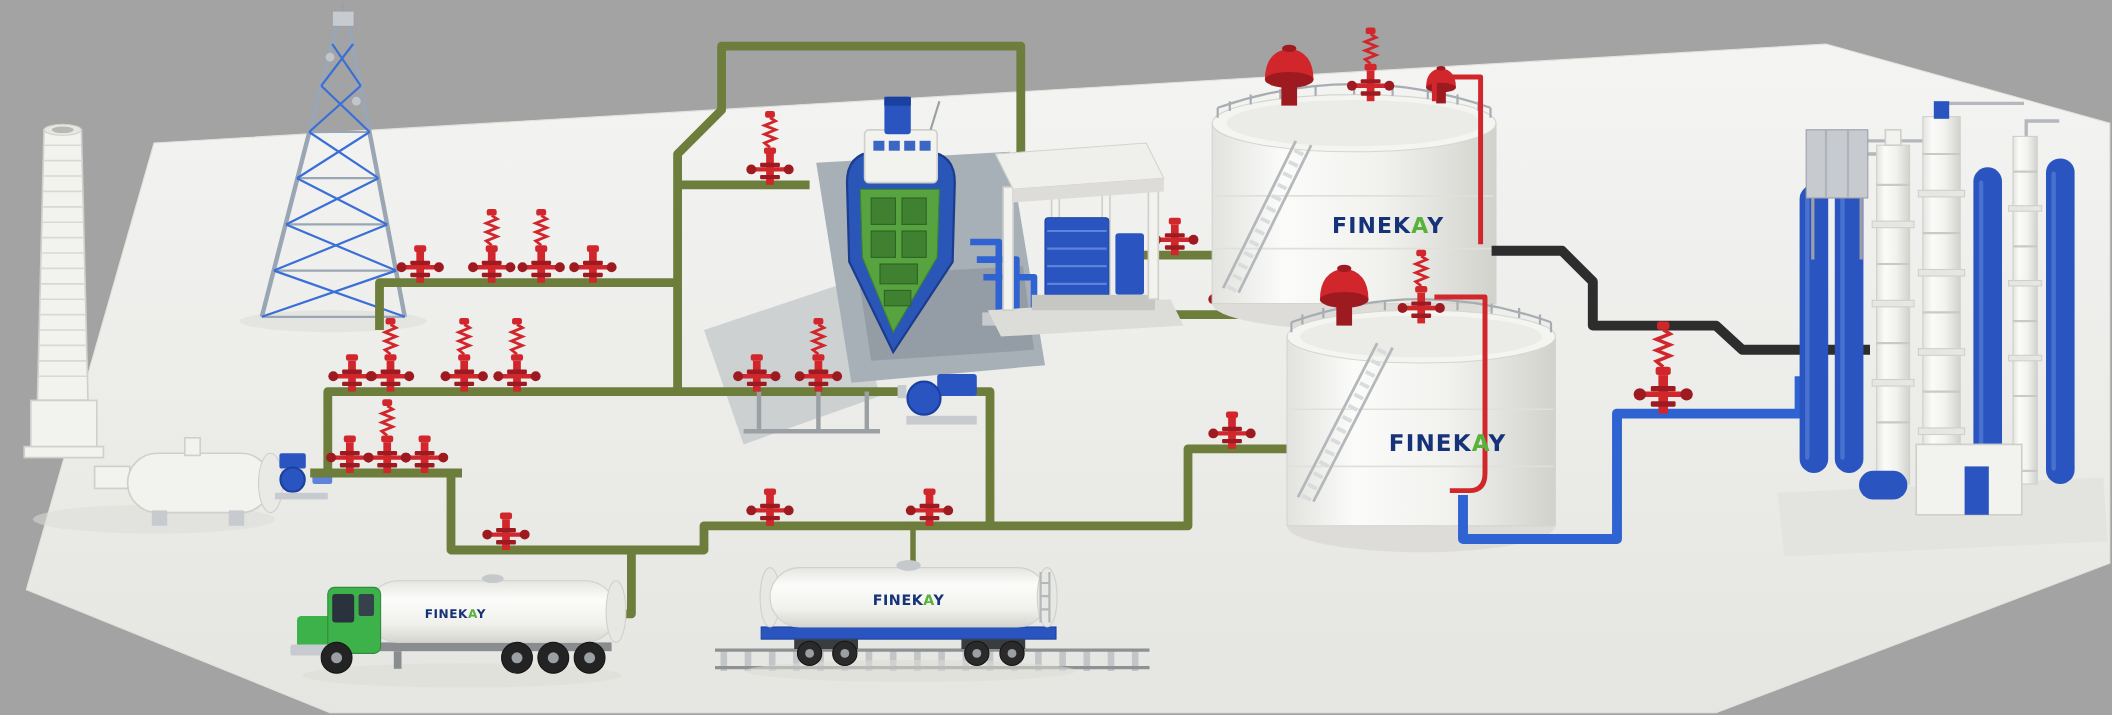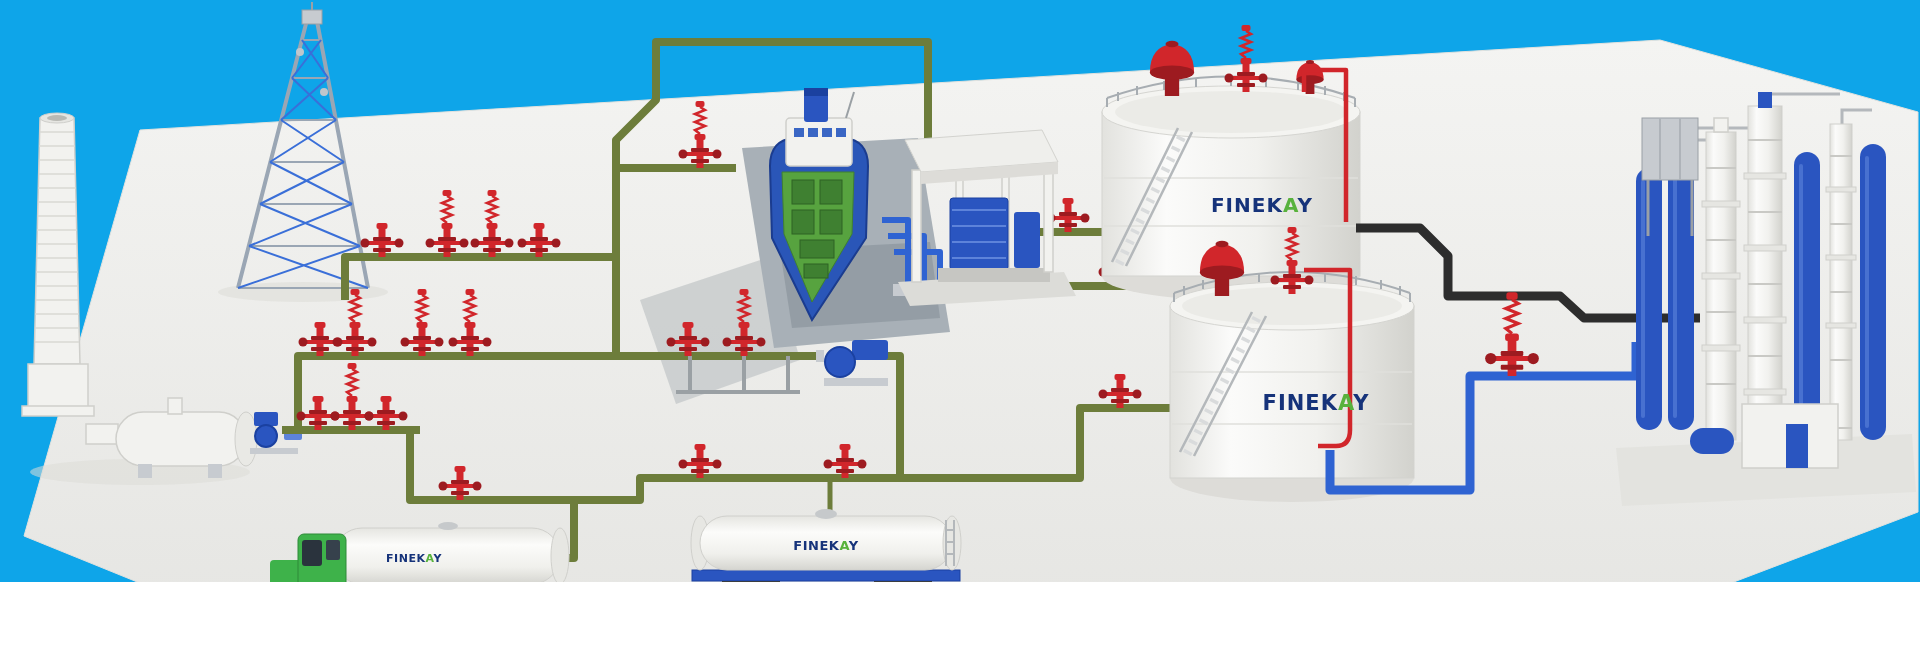--- a/index.html
+++ b/index.html
@@ -1,16 +1,16 @@
 <!DOCTYPE html>
 <html style="--pipe-green: #6d7d3b; --valve-red: #d1262b; --valve-red-dark: #9d1b20; --equipment-blue: #2a55c0; --equipment-blue-dark: #1b41a0; --pipe-black: #2d2d2d; --pipe-blue: #2f63d2; --tank-white: #f4f4f1; --steel-gray: #c7cbd0; --truck-green: #3eb24a; --deck-green: #57a33f; --water-gray: #a8b0b7; --logo-navy: #16337a; --logo-green: #58b23c; --ground: #ebebe8;"><head>
 <meta charset="utf-8">
 <style>
   html,body{margin:0;padding:0;background:#fff}
-  .stage{position:relative;width:1920px;height:582px;overflow:hidden;background:#0ea5e9}
+  .stage{position:relative;width:1920px;height:650px;overflow:hidden;background:#a3a3a3}
   svg{display:block}
   .pg{fill:none;stroke:var(--pipe-green,#6d7d3b);stroke-width:8;stroke-linejoin:round}
   .pgt{fill:none;stroke:var(--pipe-green,#6d7d3b);stroke-width:5;stroke-linejoin:round}
   .pk{fill:none;stroke:var(--pipe-black,#2d2d2d);stroke-width:9;stroke-linejoin:round}
   .pb{fill:none;stroke:var(--pipe-blue,#2f63d2);stroke-width:9;stroke-linejoin:round}
   .pba{stroke-width:6}
   .pr{fill:none;stroke:var(--valve-red,#d1262b);stroke-width:4.5;stroke-linejoin:round}
   .fr{fill:var(--valve-red,#d1262b)}
   .frd{fill:var(--valve-red-dark,#9d1b20)}
   .fb{fill:var(--equipment-blue,#2a55c0)}

